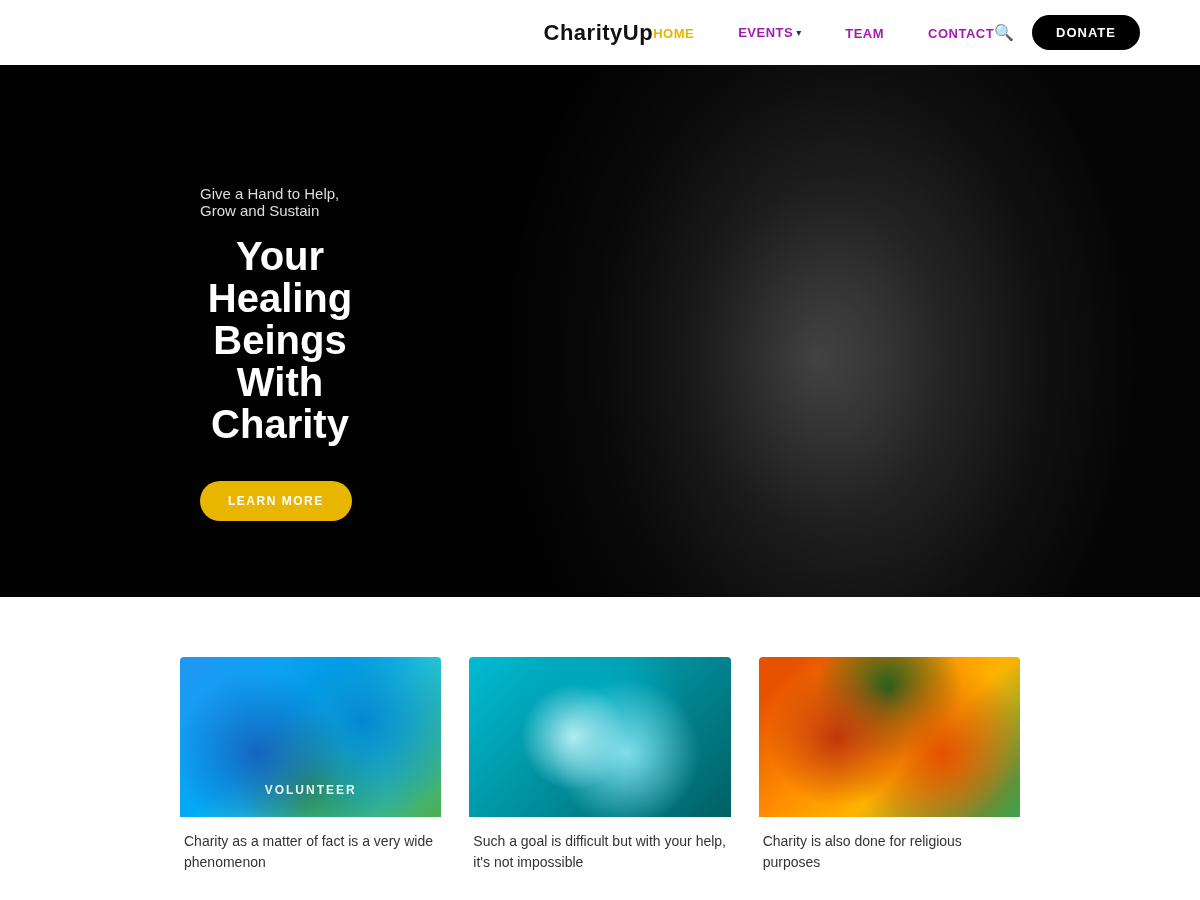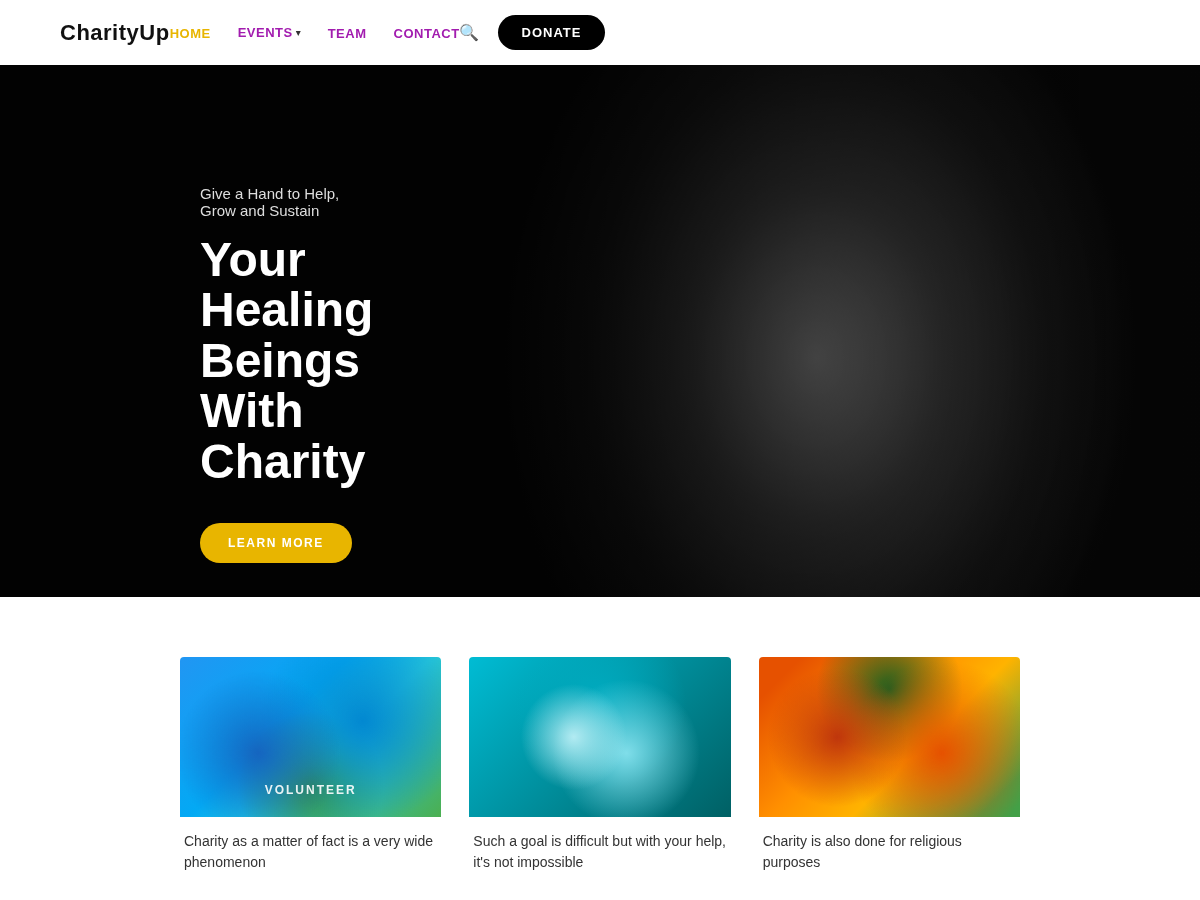--- a/index.html
+++ b/index.html
@@ -2,36 +2,36 @@
 <html><head>
   <meta charset="utf-8">
   <style>
     * { margin: 0; padding: 0; box-sizing: border-box; }
     body { font-family: 'Arial', sans-serif; width: 1200px; background: #fff; overflow-x: hidden; }
 
     
     .navbar {
       display: flex;
       align-items: center;
-      justify-content: flex-start;
+      justify-content: flex-end;
       padding: 0 60px;
       height: 65px;
       background: #fff;
       box-shadow: 0 1px 4px rgba(0,0,0,0.08);
     }
     .navbar-brand {
       font-size: 22px;
       font-weight: 700;
       color: #111;
       letter-spacing: 0.5px;
     }
     .navbar-nav {
       display: flex;
       align-items: center;
-      gap: 27px;
+      gap: 44px;
       list-style: none;
     }
     .navbar-nav li a {
       text-decoration: none;
       font-size: 13px;
       font-weight: 600;
       color: #a21caf;
       letter-spacing: 0.5px;
       text-transform: uppercase;
     }
@@ -105,25 +105,26 @@
       color: #fff;
       max-width: 560px;
     }
     .hero-subtitle {
       font-size: 15px;
       font-weight: 400;
       margin-bottom: 16px;
       color: #ddd;
     }
     .hero-title {
-      font-size: 48px;
+      font-size: 40px;
       font-weight: 900;
       line-height: 1.05;
       margin-bottom: 36px;
       color: #fff;
+      text-align: center;
     }
     .learn-more-btn {
       background: #e8b500;
       color: #fff;
       border: none;
       padding: 13px 28px;
       border-radius: 25px;
       font-size: 12px;
       font-weight: 700;
       letter-spacing: 1.5px;

